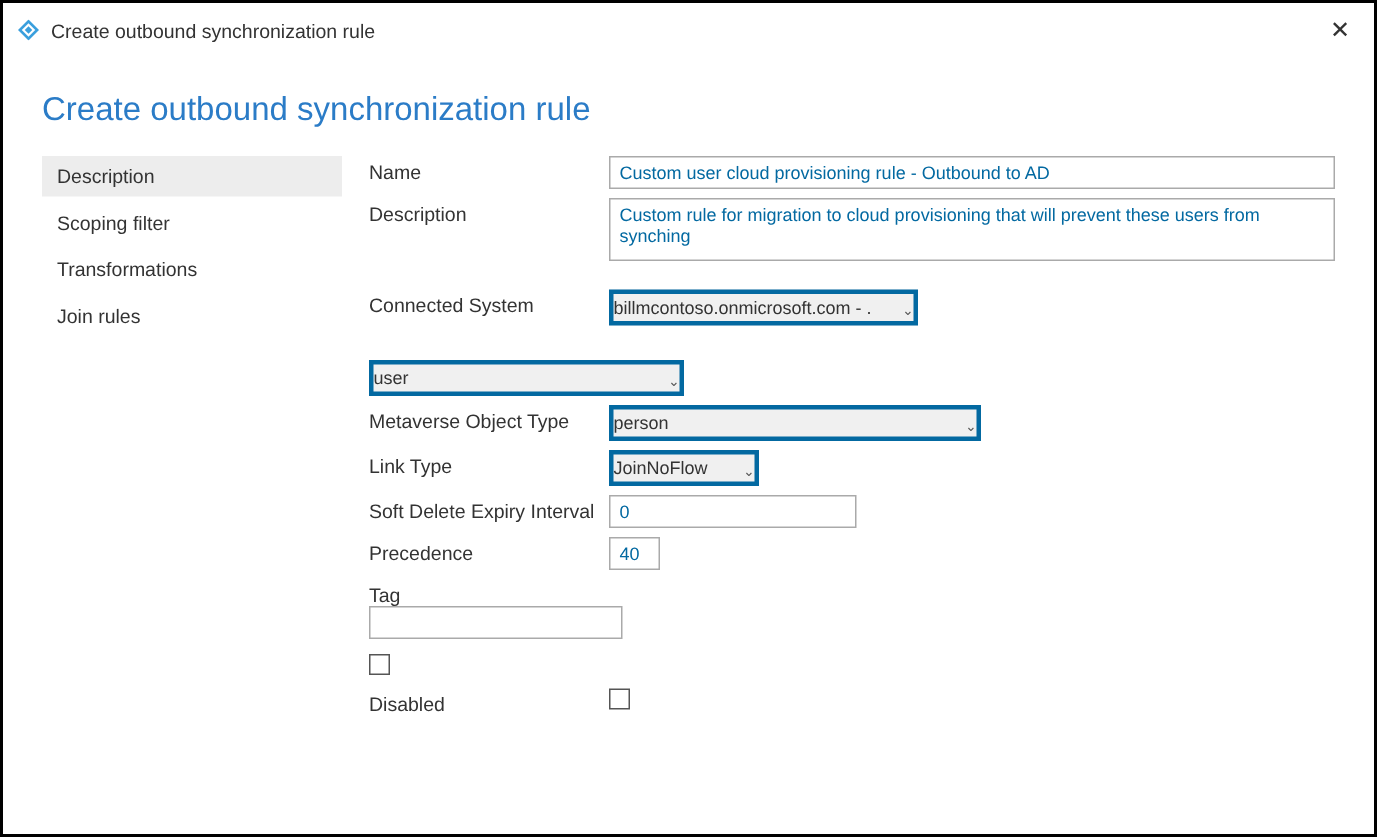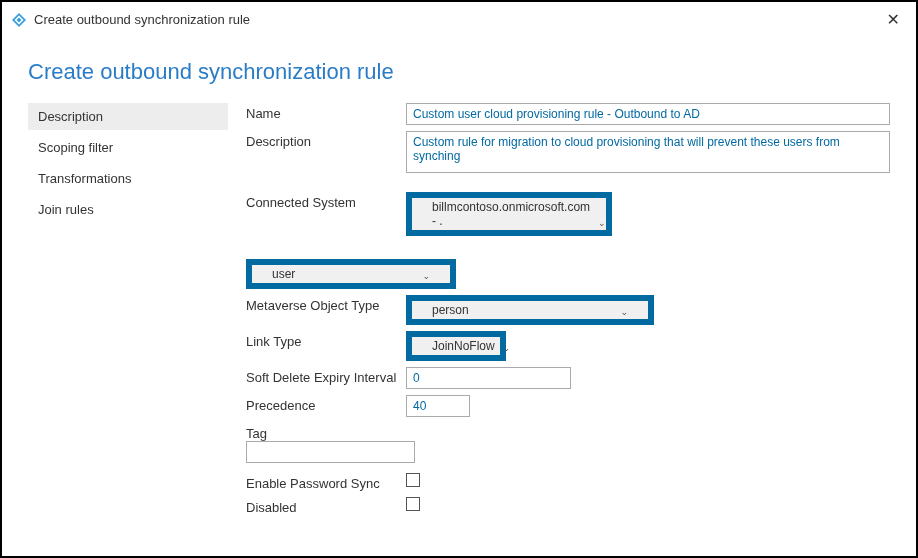--- a/index.html
+++ b/index.html
@@ -88,34 +88,34 @@
     resize: none;
     height: 42px;
     width: 100%;
   }
   .wide-input { width: 100%; }
   .select {
     display: inline-flex;
     align-items: flex-end;
     justify-content: space-between;
     background: #f0f0f0;
-    border: 6px solid #0369a1;
-    padding: 2px 20px;
+    border: 3px solid #0369a1;
+    padding: 2px 0;
     font-size: 12px;
     color: #333;
     cursor: pointer;
     min-width: 100px;
   }
   .select .arrow {
     font-size: 9px;
     color: #555;
     margin-left: 8px;
   }
   .small-input { width: 165px; }
-  .tiny-input { width: 64px; text-align: left; }
+  .tiny-input { width: 34px; text-align: left; }
   .checkbox {
     width: 14px; height: 14px;
     border: 1px solid #555;
     background: #fff;
     display: inline-block;
     cursor: pointer;
   }
   .tag-input {
     border: 1px solid #3a9fdd;
     width: 100%;
@@ -205,21 +205,20 @@
       <div class="label">Precedence</div>
       <div class="field"><input type="text" class="tiny-input" value="40" style=""></div>
     </div>
 
     <div class="form-row" style="margin-top:4px;flex-direction:column;">
       <div class="label">Tag</div>
       <div class="field"><input type="text" class="tag-input" value="" style=""></div>
     </div>
 
     <div class="form-row" style="margin-top:10px;">
-      <div class="label">Enable Password Sync</div>
       <div class="field"><span class="checkbox"></span></div>
     </div>
 
     <div class="form-row">
       <div class="label">Disabled</div>
       <div class="field"><span class="checkbox"></span></div>
     </div>
 
   </div>
 </div>

